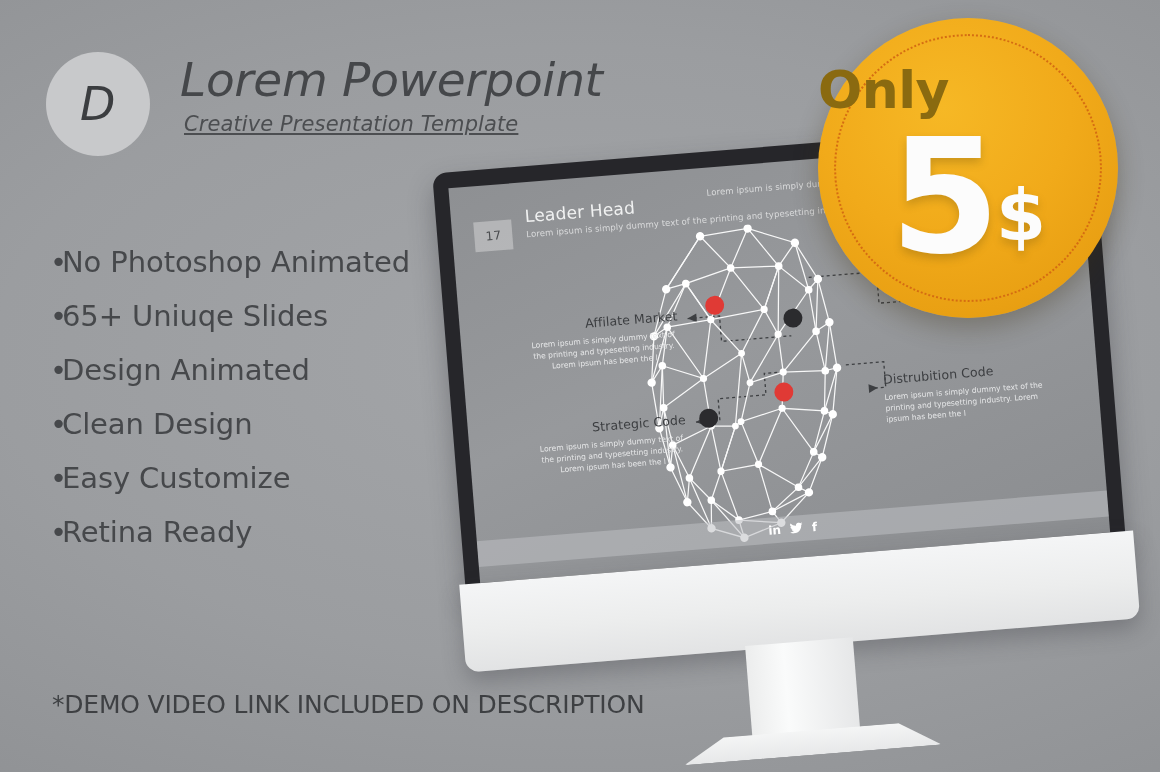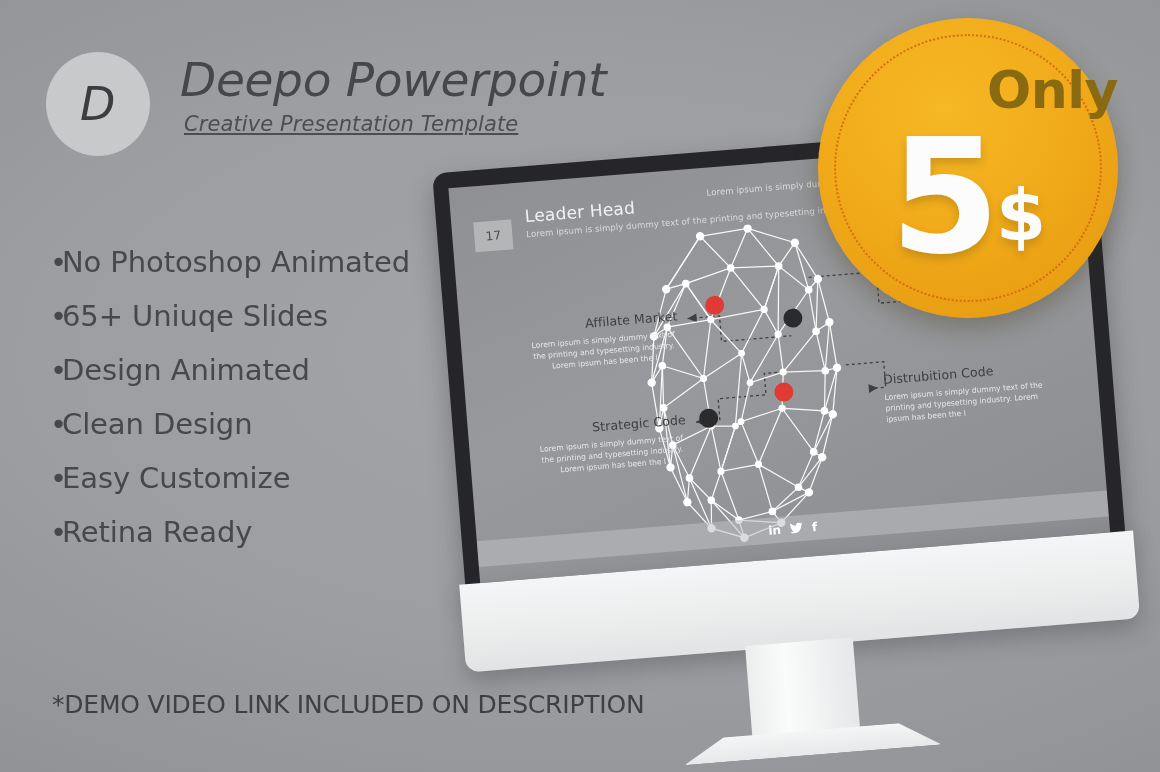--- a/index.html
+++ b/index.html
@@ -133,42 +133,42 @@
     position:absolute;left:818px;top:18px;width:300px;height:300px;border-radius:50%;
     background:
       radial-gradient(88% 88% at 42% 30%, #f6b825 0%, #f1aa1a 48%, #e9a013 78%, #dd9610 100%);
     box-shadow:0 10px 26px rgba(60,50,20,.33);
   }
   #badge .dot-ring{
     position:absolute;left:16px;top:16px;right:16px;bottom:16px;border-radius:50%;
     border:2px dotted #d46a12;opacity:.95;
   }
   .badge-only{
-    position:absolute;left:0;right:0;top:46px;text-align:right;
+    position:absolute;left:0;right:0;top:46px;text-align:left;
     font-size:52px;font-weight:700;color:#8a6a10;line-height:1;letter-spacing:-.5px;
   }
   .badge-price{
     position:absolute;left:0;right:0;top:100px;text-align:center;
     line-height:1;color:#fcfcfc;
     text-shadow:0 5px 9px rgba(120,90,15,.32);
   }
   .badge-price .num{font-size:158px;font-weight:700;letter-spacing:-6px;}
   .badge-price .cur{font-size:72px;font-weight:700;vertical-align:12px;margin-left:2px;}
 </style>
 </head>
 <body>
 
 <div id="stage">
 
   <div class="logo-circle">
     <span class="logo-letter">D</span>
   </div>
 
   <div class="title-block">
-    <h1 class="main-title">Deepo Powerpoint</h1>
+    <h1 class="main-title">Lorem Powerpoint</h1>
     <div class="sub-title">Creative Presentation Template</div>
   </div>
 
   <ul class="feature-list">
     <li class="feature-item">
       <span class="bullet">•</span><span>No Photoshop Animated</span>
     </li>
     <li class="feature-item">
       <span class="bullet">•</span><span>65+ Uniuqe Slides</span>
     </li>

